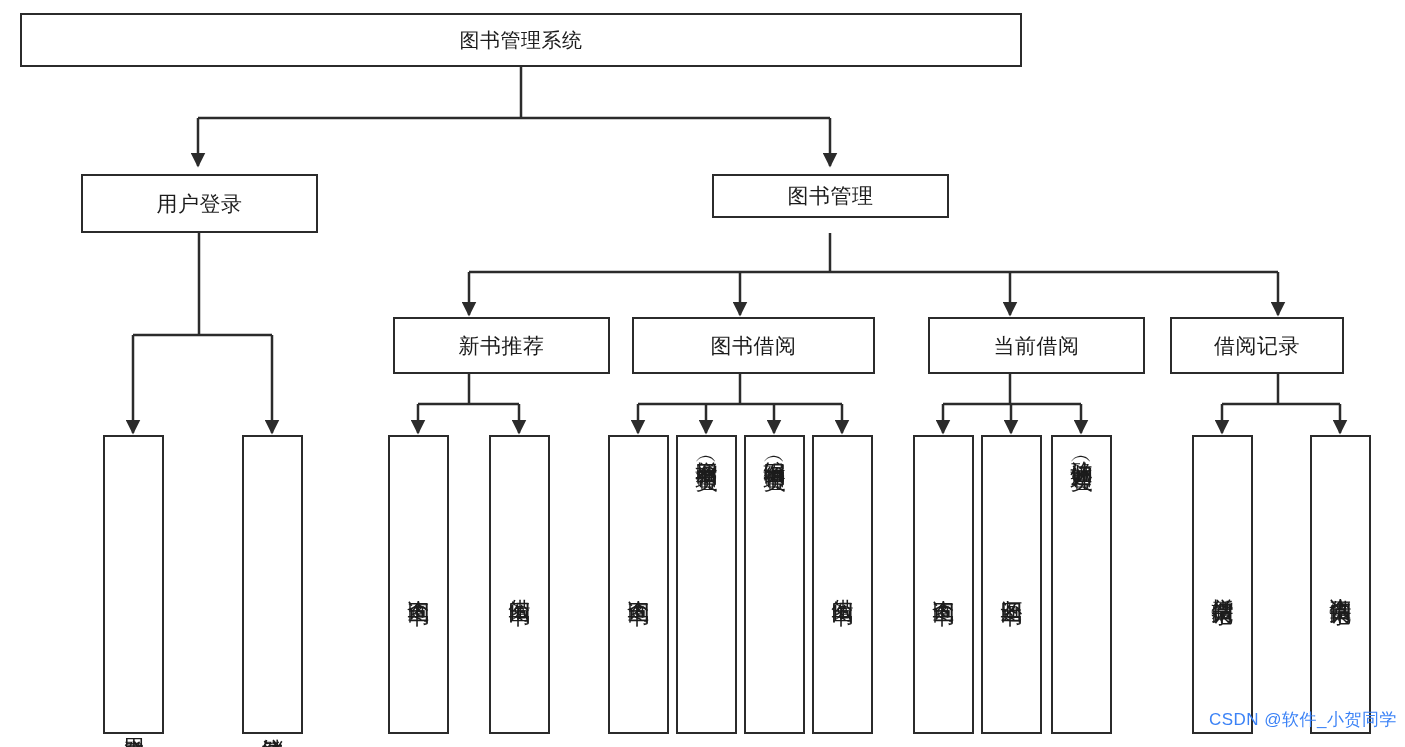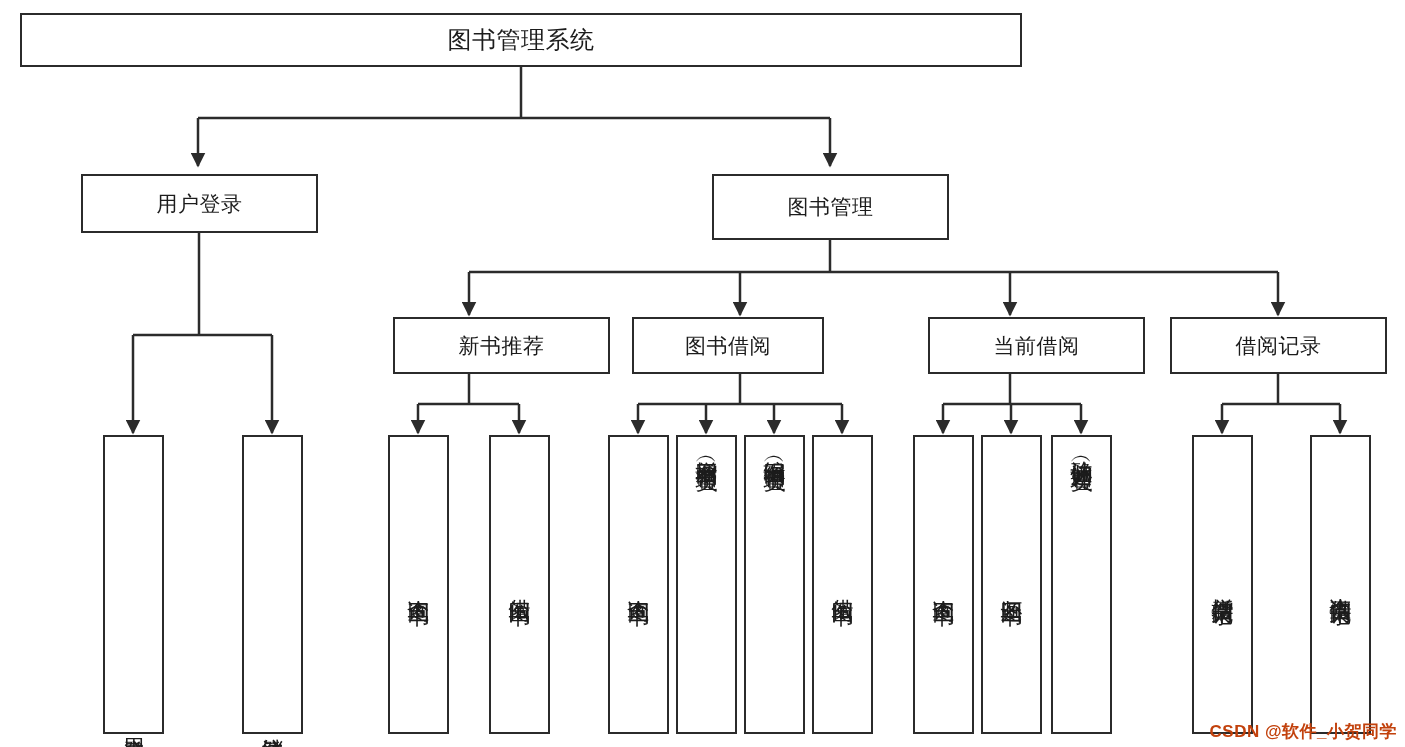--- a/index.html
+++ b/index.html
@@ -38,21 +38,21 @@
     display: block;
     line-height: 1.12;
     letter-spacing: 0.5px;
     white-space: nowrap;
   }
   
   .node.h .label {
     font-size: 21px;
   }
   .node.title .label {
-    font-size: 24px;
+    font-size: 20px;
   }
   
   .node.v {
     align-items: center;
     justify-content: center;
     padding: 6px 0;
   }
   .node.v .label {
     writing-mode: vertical-rl;
     text-orientation: upright;
@@ -62,27 +62,26 @@
   }
   .node.v.align-bottom {
     align-items: flex-end;
   }
   .node.v.align-top {
     align-items: flex-start;
   }
   .watermark {
     position: absolute;
     right: 8px;
-    bottom: 4px;
+    bottom: 16px;
     font-size: 17px;
-    color: #c2410c;
+    color: #3b82f6;
     letter-spacing: 0.5px;
     z-index: 3;
     white-space: nowrap;
-    font-weight: bold;
   }
 </style>
 </head>
 <body>
 
 <div id="canvas">
 
   <svg id="connectors" viewBox="0 0 1405 747" width="1405" height="747" xmlns="http://www.w3.org/2000/svg">
     <defs>
       <marker id="arrow" viewBox="0 0 10 10" refX="9" refY="5" markerWidth="6" markerHeight="6" orient="auto-start-reverse">
@@ -133,34 +132,34 @@
     </g>
   </svg>
 
   <div class="node h title" style="left:20px; top:13px; width:1002px; height:54px;">
     <span class="label">图书管理系统</span>
   </div>
 
   <div class="node h" style="left:81px; top:174px; width:237px; height:59px;">
     <span class="label">用户登录</span>
   </div>
-  <div class="node h" style="left:712px; top:174px; width:237px; height:66px;">
+  <div class="node h" style="left:712px; top:174px; width:237px; height:44px;">
     <span class="label">图书管理</span>
   </div>
 
   <div class="node h" style="left:361px; top:317px; width:217px; height:57px;margin-left:32px;">
     <span class="label">新书推荐</span>
   </div>
-  <div class="node h" style="left:632px; top:317px; width:192px; height:57px;text-align:center;">
+  <div class="node h" style="left:632px; top:317px; width:243px; height:57px;text-align:center;">
     <span class="label">图书借阅</span>
   </div>
   <div class="node h" style="left:902px; top:317px; width:217px; height:57px;margin-left:26px;">
     <span class="label">当前借阅</span>
   </div>
-  <div class="node h" style="left:1170px; top:317px; width:217px; height:57px;">
+  <div class="node h" style="left:1170px; top:317px; width:174px; height:57px;">
     <span class="label">借阅记录</span>
   </div>
 
   <div class="node v align-bottom" style="left:103px; top:435px; width:61px; height:299px;">
     <span class="label">用户登录</span>
   </div>
   <div class="node v align-bottom" style="left:242px; top:435px; width:61px; height:299px;">
     <span class="label">注销登录</span>
   </div>
 

